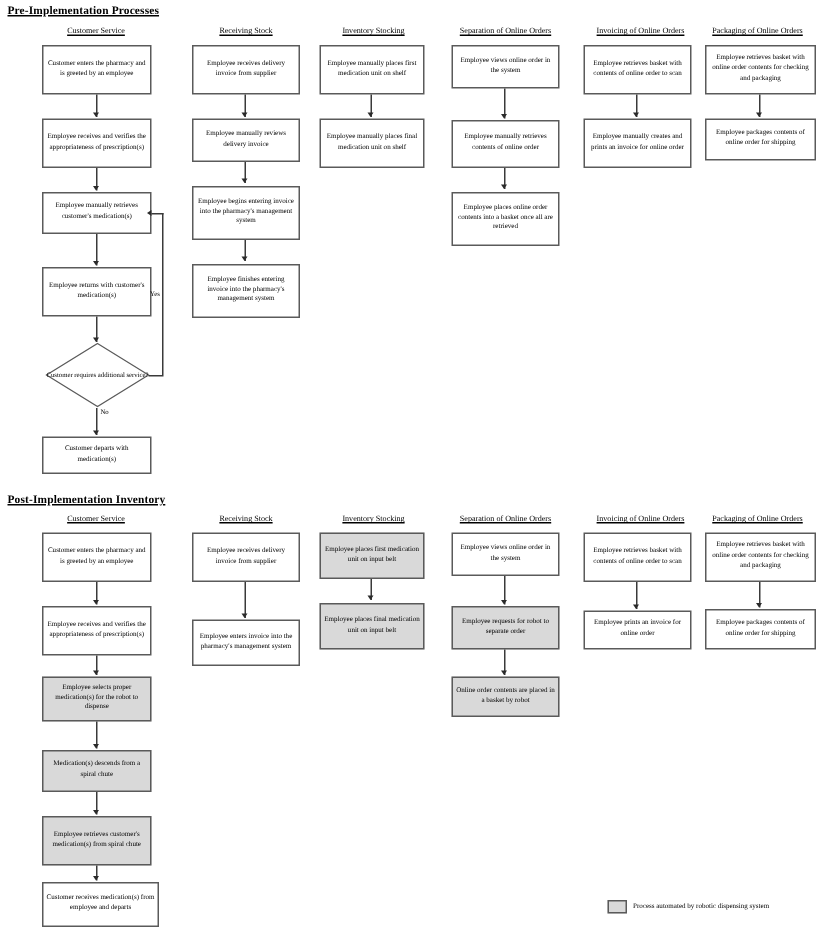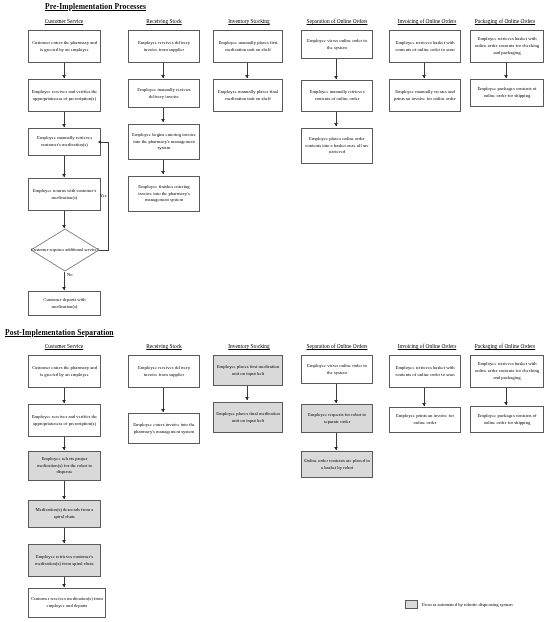--- a/index.html
+++ b/index.html
@@ -96,21 +96,21 @@
     background:#d9d9d9;
     box-sizing:border-box;
   }
   .legend-text{font-size:4.7px;white-space:nowrap;}
 </style>
 </head>
 <body>
 
 <div class="canvas">
 
-  <div class="section-title" style="left:5px;top:2px;margin-left:40px;">Pre-Implementation Processes</div>
+  <div class="section-title" style="left:5px;top:2px;">Pre-Implementation Processes</div>
 
   <div class="col-header" style="left:64px;top:18px;">Customer Service</div>
   <div class="col-header" style="left:164px;top:18px;">Receiving Stock</div>
   <div class="col-header" style="left:249px;top:18px;">Inventory Stocking</div>
   <div class="col-header" style="left:337px;top:18px;">Separation of Online Orders</div>
   <div class="col-header" style="left:427px;top:18px;">Invoicing of Online Orders</div>
   <div class="col-header" style="left:505px;top:18px;">Packaging of Online Orders</div>
 
   <div class="node" style="left:28px;top:30px;width:73px;height:33px;">
       <span>Customer enters the pharmacy and is greeted by an employee</span>
@@ -220,21 +220,21 @@
   <div class="node" style="left:470px;top:30px;width:74px;height:33px;">
       <span>Employee retrieves basket with online order contents for checking and packaging</span>
     </div>
   <div class="vline" style="left:506px;top:63px;height:15px;"></div>
   <div class="arrowhead" style="left:504px;top:75px;"></div>
 
   <div class="node" style="left:470px;top:79px;width:74px;height:28px;">
       <span>Employee packages contents of online order for shipping</span>
     </div>
 
-  <div class="section-title" style="left:5px;top:328px;">Post-Implementation Separation</div>
+  <div class="section-title" style="left:5px;top:328px;">Post-Implementation Inventory</div>
 
   <div class="col-header" style="left:64px;top:343px;">Customer Service</div>
   <div class="col-header" style="left:164px;top:343px;">Receiving Stock</div>
   <div class="col-header" style="left:249px;top:343px;">Inventory Stocking</div>
   <div class="col-header" style="left:337px;top:343px;">Separation of Online Orders</div>
   <div class="col-header" style="left:427px;top:343px;">Invoicing of Online Orders</div>
   <div class="col-header" style="left:505px;top:343px;">Packaging of Online Orders</div>
 
   <div class="node" style="left:28px;top:355px;width:73px;height:33px;">
       <span>Customer enters the pharmacy and is greeted by an employee</span>

